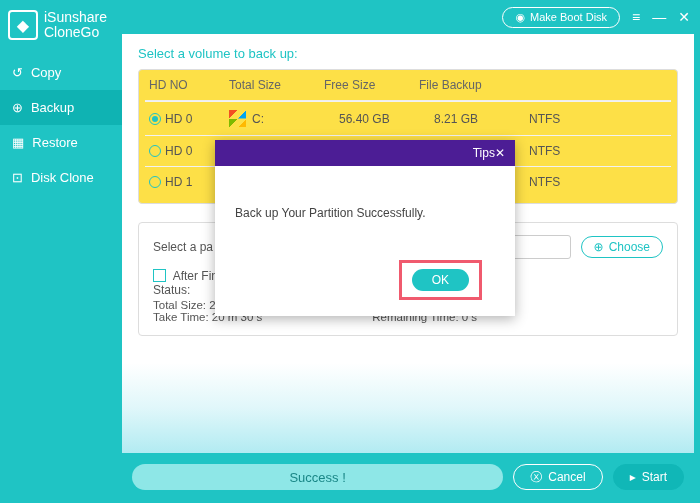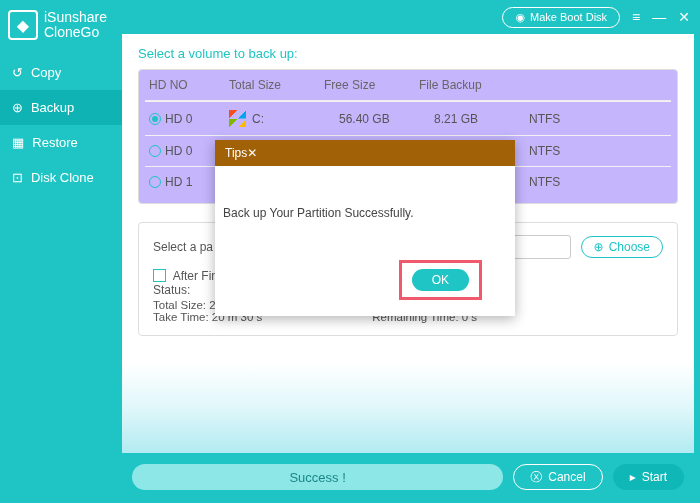--- a/index.html
+++ b/index.html
@@ -11,21 +11,21 @@
 .nav-item{display:flex;align-items:center;gap:8px;padding:10px 12px;font-size:13px;cursor:pointer}
 .nav-item.active{background:#0fb3b3}
 .topbar{position:absolute;left:122px;right:0;top:0;height:34px;background:#1fc4c4;display:flex;align-items:center;justify-content:flex-end;gap:12px;padding:0 10px}
 .boot-btn{border:1px solid #fff;border-radius:12px;color:#fff;padding:3px 12px;font-size:11px;display:flex;align-items:center;gap:5px;cursor:pointer}
 .win-ctrl{display:flex;gap:12px;color:#fff;font-size:14px}
 .win-ctrl span{cursor:pointer}
 .main{position:absolute;left:122px;top:34px;right:6px;bottom:50px;background:#fff;border-radius:0;padding:12px 16px;overflow:hidden}
 .main::before{content:"";position:absolute;left:0;right:0;bottom:0;height:90px;background:linear-gradient(180deg,#fff 0%,#e0f7fa 50%,#b2ebf2 100%);z-index:0}
 .main>*{position:relative;z-index:1}
 .section-title{color:#1fc4c4;font-size:13px;margin-bottom:8px}
-.vol-panel{border:1px solid #ddd;border-radius:4px;padding:0 6px 6px;background:#c4b5fd}
+.vol-panel{border:1px solid #ddd;border-radius:4px;padding:0 6px 6px;background:#fde047}
 .vol-head,.vol-row{display:flex;align-items:center;padding:8px 4px;font-size:12px;color:#555}
 .vol-head{border-bottom:1px solid #eee;color:#666}
 .vol-row{border-top:1px solid #f2f2f2}
 .c-no{width:80px;display:flex;align-items:center;gap:4px}
 .c-drive{width:110px;display:flex;align-items:center;gap:6px}
 .c-total{width:95px}
 .c-free{width:95px}
 .c-fs{flex:1}
 .radio{width:12px;height:12px;border:1.5px solid #1fc4c4;border-radius:50%;display:inline-flex;align-items:center;justify-content:center}
 .radio.on::after{content:"";width:6px;height:6px;background:#1fc4c4;border-radius:50%}
@@ -34,22 +34,22 @@
 .path-input{flex:1;border:1px solid #ccc;height:24px;border-radius:3px}
 .choose-btn{border:1px solid #1fc4c4;color:#1fc4c4;border-radius:12px;padding:3px 12px;display:flex;align-items:center;gap:5px;cursor:pointer;font-size:12px}
 .chk{width:13px;height:13px;border:1.5px solid #1fc4c4;display:inline-block;margin-right:4px;vertical-align:-2px}
 .status{font-size:12px;color:#555}
 .status-grid{display:flex;gap:110px;margin-top:2px;font-size:11.5px}
 .bottombar{position:absolute;left:122px;right:6px;bottom:6px;height:40px;display:flex;align-items:center;gap:10px;padding:0 10px}
 .success-bar{flex:1;background:#8ee7e7;color:#1a8787;border-radius:16px;height:26px;display:flex;align-items:center;justify-content:center;font-size:13px}
 .pill{border:1px solid #fff;color:#fff;border-radius:14px;height:26px;padding:0 16px;display:flex;align-items:center;gap:6px;font-size:12px;cursor:pointer}
 .pill.solid{background:#10b7b7;border-color:#10b7b7}
 .modal{position:absolute;left:215px;top:140px;width:300px;background:#fff;box-shadow:0 3px 12px rgba(0,0,0,.3);z-index:5}
-.modal-head{background:#a16207;color:#fff;padding:6px 10px;font-size:12px;display:flex;justify-content:flex-start;align-items:center}
-.modal-body{padding:40px 8px 30px;font-size:12px;color:#444}
+.modal-head{background:#4c1d95;color:#fff;padding:6px 10px;font-size:12px;display:flex;justify-content:flex-end;align-items:center}
+.modal-body{padding:40px 20px 30px;font-size:12px;color:#444}
 .modal-foot{display:flex;justify-content:flex-end;padding:10px 33px 16px}
 .ok-wrap{border:3px solid #f05a6e;padding:6px 10px}
 .ok-btn{background:#1fc4c4;color:#fff;border-radius:12px;padding:4px 20px;font-size:12px;cursor:pointer}
 .winflag{width:17px;height:17px;display:inline-block;background:linear-gradient(135deg,#f25022 0 50%,transparent 0),linear-gradient(135deg,transparent 50%,#00a4ef 0);background-size:50% 50%;background-repeat:no-repeat;background-position:0 0,100% 0;position:relative}
 .winflag::after{content:"";position:absolute;inset:0;background:linear-gradient(135deg,#7fba00 0 50%,transparent 0),linear-gradient(135deg,transparent 50%,#ffb900 0);background-size:50% 50%;background-repeat:no-repeat;background-position:0 100%,100% 100%}
 </style>
 </head>
 <body>
 
 <div class="sidebar">

